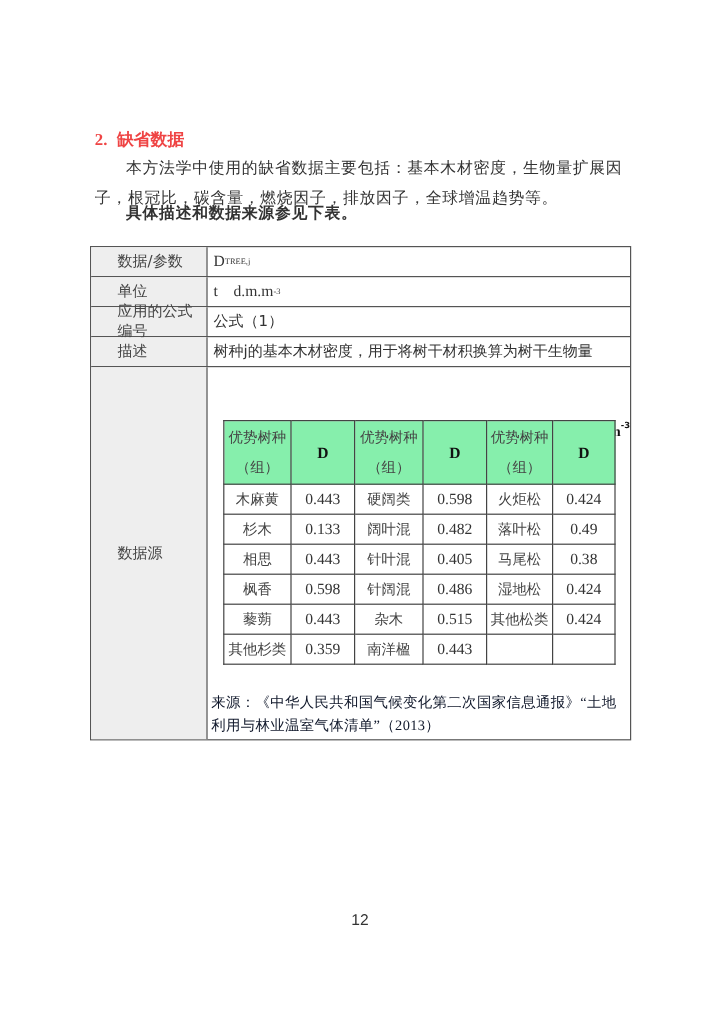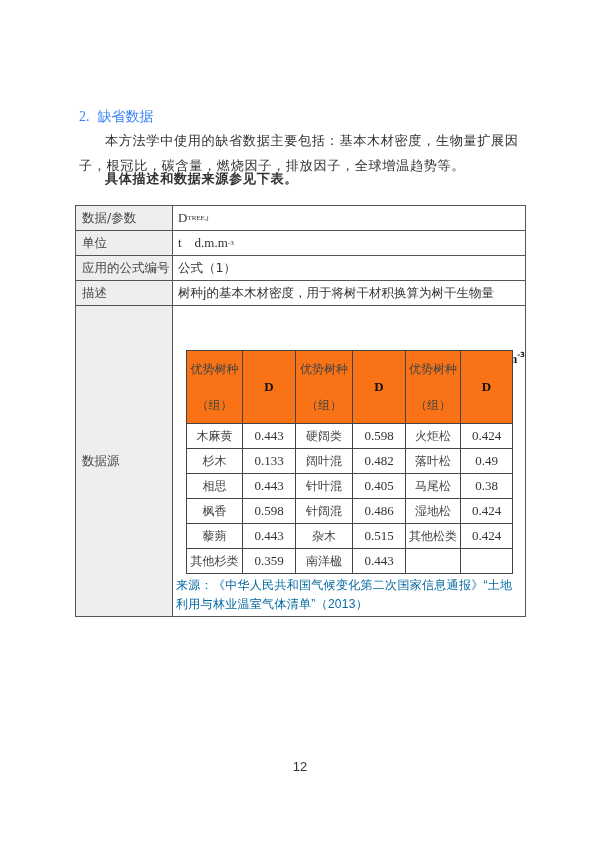--- a/index.html
+++ b/index.html
@@ -2,40 +2,40 @@
 <html><head>
 <meta charset="utf-8">
 <style>
   html, body { margin: 0; padding: 0; }
   body {
     width: 600px; height: 848px; background: #ffffff; position: relative;
     font-family: "DejaVu Serif", "Liberation Serif", serif; color: #222;
     overflow: hidden;
   }
   .section-title {
-    position: absolute; left: 79px; top: 108px; font-size: 14px; font-weight: normal;
-    font-family: "DejaVu Sans", sans-serif; color: #3b82f6;
+    position: absolute; left: 79px; top: 108px; font-size: 14px; font-weight: bold;
+    font-family: "DejaVu Sans", sans-serif; color: #ef4444;
   }
   .section-title .num { font-family: "Liberation Serif", serif; margin-right: 8px; }
   .para {
     position: absolute; left: 79px; width: 450px; font-size: 13.2px; line-height: 25px;
     color: #333; letter-spacing: 0.6px;
   }
   .p1 { top: 128px; text-indent: 26px; }
   .p3 { top: 166px; text-indent: 26px; font-weight: bold; }
 
   .outer {
     position: absolute; left: 75px; top: 205px; width: 451px;
     border: 1px solid #555; box-sizing: border-box;
   }
   .orow { display: flex; border-bottom: 1px solid #555; height: 25px; box-sizing: border-box; }
   .orow:last-child { border-bottom: none; }
   .olabel {
     width: 97px; background: #eeeeee; border-right: 1px solid #555;
-    font-size: 12.5px; color: #444; padding-left: 6px; box-sizing: border-box;
+    font-size: 12.5px; color: #444; padding-left: 22px; box-sizing: border-box;
     display: flex; align-items: center; font-family: "DejaVu Sans", sans-serif;
   }
   .oval {
     flex: 1; padding-left: 5px; font-size: 12.5px; color: #333;
     display: flex; align-items: center; font-family: "DejaVu Sans", sans-serif;
   }
   .oval.serif { font-family: "Liberation Serif", serif; font-size: 13px; }
   .sub { font-size: 7px; vertical-align: -1px; }
   .sup { font-size: 7px; vertical-align: 6px; }
   .orow.big { height: 310px; }
@@ -52,26 +52,26 @@
   .inner-unit .u { font-family: "Liberation Serif", serif; margin-left: 12px; }
   table.dens {
     position: absolute; left: 13px; top: 44px; border-collapse: collapse;
     font-size: 12px;
   }
   table.dens td {
     border: 1px solid #444; text-align: center; height: 24px; padding: 0;
     font-family: "DejaVu Sans", sans-serif; color: #444;
   }
   table.dens td.num { font-family: "Liberation Serif", serif; font-size: 13px; color: #333; }
-  table.dens tr.head td { background: #f97316; height: 52px; line-height: 36px; }
+  table.dens tr.head td { background: #86efac; height: 52px; line-height: 25px; }
   table.dens tr.head td.dh { font-family: "Liberation Serif", serif; font-weight: bold; font-size: 13px; color: #111; }
   .c1 { width: 55px; } .c2 { width: 52px; } .c3 { width: 56px; } .c4 { width: 52px; } .c5 { width: 54px; } .c6 { width: 51px; }
   .source-note {
     position: absolute; left: 3px; right: 4px; top: 270px; font-size: 12px; line-height: 19px;
-    color: #0369a1; font-family: Liberation Sans, sans-serif; letter-spacing: 0.3px;
+    color: #0f172a; font-family: Liberation Serif, serif; letter-spacing: 0.3px;
   }
   .page-num {
     position: absolute; left: 0; width: 600px; top: 759px; text-align: center;
     font-size: 13px; font-family: Liberation Sans, sans-serif; color: #333;
   }
 </style>
 </head>
 <body>
 
 <div class="section-title">

